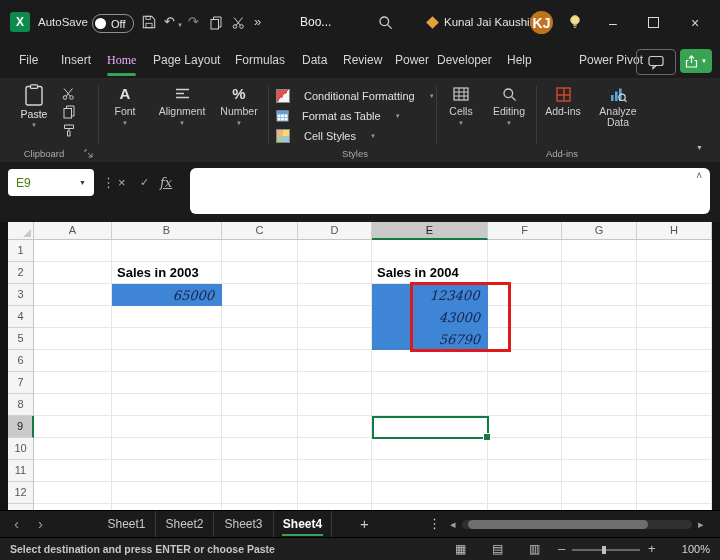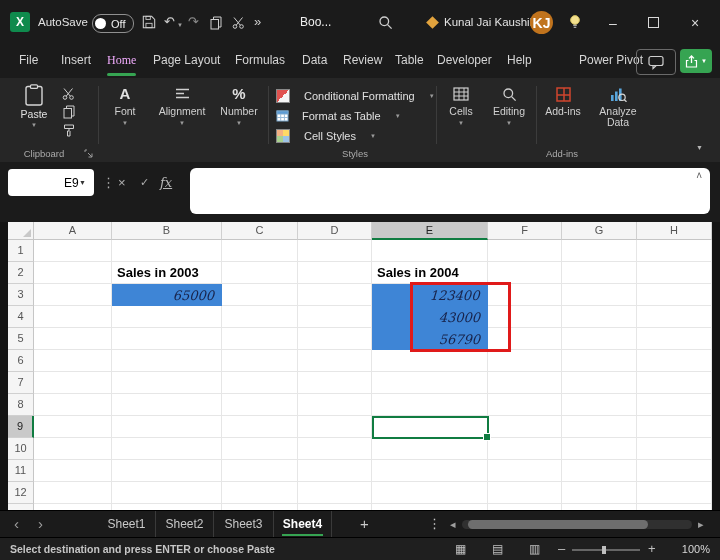--- a/index.html
+++ b/index.html
@@ -56,21 +56,21 @@
   .sic{width:12px;height:12px;display:block;}
   .sic.cf{background:linear-gradient(135deg,#e0524f 0 50%,#f5f5f5 50% 100%);border:1px solid #888;}
   .sic.cs{background:conic-gradient(#ffd966 0 25%,#9dc3e6 0 50%,#a9d18e 0 75%,#f4b183 0);border:1px solid #888;}
   .glabel{position:absolute;top:70px;font-size:9.5px;color:#ababab;text-align:center;}
   .launcher{position:absolute;line-height:0;}
   .rchev{position:absolute;font-size:7px;color:#b5b5b5;}
   
   #formulabar{position:absolute;left:0;top:162px;width:720px;height:60px;background:var(--dark);}
   .namebox{position:absolute;left:8px;top:7px;width:86px;height:27px;background:#fff;border-radius:4px;
            display:flex;align-items:center;justify-content:space-between;padding:0 8px;box-sizing:border-box;}
-  .nbtext{font-size:12px;color:#000000;margin-left:48px;}
+  .nbtext{font-size:12px;color:#4d7c0f;}
   .nbchev{font-size:7px;color:#333;}
   .fbglyph{position:absolute;top:7px;height:27px;line-height:27px;color:#b0b0b0;font-size:13px;}
   .fbfx{position:absolute;top:7px;height:27px;line-height:27px;color:#b8b8b8;font-size:13px;
         font-family:"DejaVu Serif",serif;font-style:italic;text-decoration:underline;}
   .fbinput{position:absolute;left:190px;top:6px;width:520px;height:46px;background:#fff;border-radius:6px;
            font-size:12px;color:#111;padding:4px 8px;box-sizing:border-box;}
   .fbcollapse{position:absolute;right:8px;top:2px;font-size:10px;color:#555;}
   
   #gridarea{position:absolute;left:8px;top:222px;width:704px;height:288px;background:#fff;}
   .corner{position:absolute;left:0;top:0;width:26px;height:18px;background:#f5f5f5;
@@ -187,21 +187,21 @@
   </div>
 
   <div id="menubar">
     <span class="mtab" style="left:16px">File</span>
     <span class="mtab" style="left:58px">Insert</span>
     <span class="mtab active" style="left:104px">Home</span>
     <span class="mtab" style="left:150px">Page Layout</span>
     <span class="mtab" style="left:232px">Formulas</span>
     <span class="mtab" style="left:299px">Data</span>
     <span class="mtab" style="left:340px">Review</span>
-    <span class="mtab" style="left:392px">Table</span>
+    <span class="mtab" style="left:392px">Power</span>
     <span class="mtab" style="left:434px">Developer</span>
     <span class="mtab" style="left:504px">Help</span>
     <span class="mtab" style="left:576px">Power Pivot</span>
     <div class="mbtn comment">
       <svg width="16" height="15" viewBox="0 0 16 15">
           <rect x="1" y="1.5" width="14" height="9" rx="2" fill="none" stroke="#cfcfcf" stroke-width="1.2"></rect>
           <path d="M5 10.5 V13.5 L8.2 10.5" fill="none" stroke="#cfcfcf" stroke-width="1.2"></path>
         </svg>
     </div>
     <div class="mbtn share">

